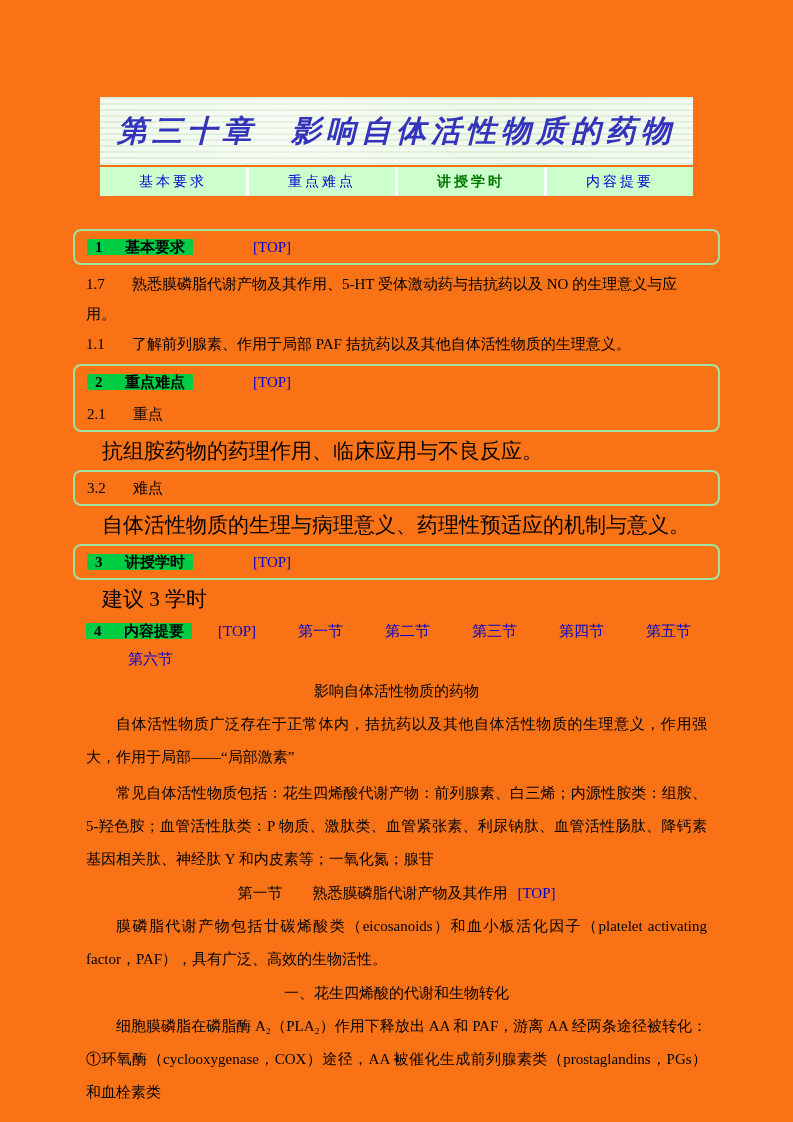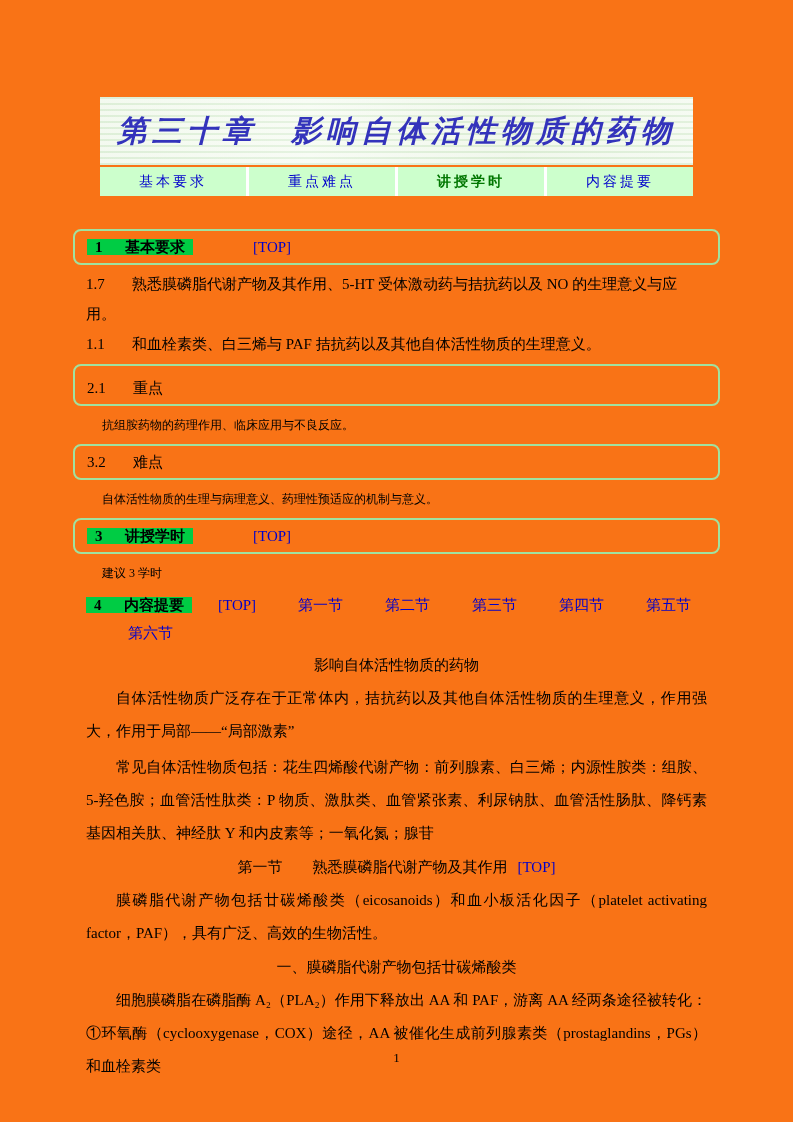--- a/index.html
+++ b/index.html
@@ -34,21 +34,21 @@
   .hl{background:var(--highlight-green);padding:0 8px;font-weight:bold;}
   .h-num{display:inline-block;min-width:30px;}
   .top-link{color:var(--link-blue);margin-left:60px;cursor:pointer;text-decoration:none;}
   .sub-line{line-height:26px;margin-top:6px;}
   .sub-line.solo{margin-top:0;}
   .item-num{display:inline-block;min-width:46px;}
 
   .items{margin:4px 86px 0;font-size:15px;}
   .item-line{line-height:30px;}
 
-  .body-line{margin:5px 86px 0;padding-left:16px;font-size:12px;line-height:28px;}
+  .body-line{margin:5px 86px 0;padding-left:16px;font-size:21px;line-height:28px;}
 
   .section4-line{margin:4px 86px 0;font-size:15px;line-height:28px;}
   .section4-line .top-link{margin-left:26px;}
   .sec-link{color:var(--link-blue);margin-left:42px;cursor:pointer;text-decoration:none;margin-top:29px;}
 
   .center-title{margin-top:4px;text-align:center;font-size:15px;line-height:28px;}
   .para{margin:3px 86px 0;font-size:15px;line-height:33px;text-align:justify;text-indent:2em;}
   .center-heading{margin-top:3px;text-align:center;font-size:15px;line-height:28px;}
   .center-heading .top-link{margin-left:10px;}
   .center-subheading{margin-top:3px;text-align:center;font-size:15px;line-height:28px;}
@@ -76,25 +76,28 @@
     <div class="heading-line">
       <span class="hl"><span class="h-num">1</span><span>基本要求</span></span><a class="top-link">[TOP]</a>
     </div>
   </div>
 
   <div class="items">
     <div class="item-line">
       <span class="item-num">1.7</span><span>熟悉膜磷脂代谢产物及其作用、5-HT 受体激动药与拮抗药以及 NO 的生理意义与应用。</span>
     </div>
     <div class="item-line">
-      <span class="item-num">1.1</span><span>和血栓素类、白三烯与 PAF 拮抗药以及其他自体活性物质的生理意义。</span>
+      <span class="item-num">1.1</span><span>了解前列腺素、作用于局部 PAF 拮抗药以及其他自体活性物质的生理意义。</span>
     </div>
   </div>
 
   <div class="section-box box-2">
+    <div class="heading-line">
+      <span class="hl"><span class="h-num">2</span><span>重点难点</span></span><a class="top-link">[TOP]</a>
+    </div>
     <div class="sub-line">
       <span class="item-num">2.1</span><span>重点</span>
     </div>
   </div>
 
   <div class="body-line">抗组胺药物的药理作用、临床应用与不良反应。</div>
 
   <div class="section-box box-22">
     <div class="sub-line solo">
       <span class="item-num">3.2</span><span>难点</span>
@@ -119,19 +122,19 @@
 
   <p class="para">自体活性物质广泛存在于正常体内，拮抗药以及其他自体活性物质的生理意义，作用强大，作用于局部——“局部激素”</p>
   <p class="para">常见自体活性物质包括：花生四烯酸代谢产物：前列腺素、白三烯；内源性胺类：组胺、5-羟色胺；血管活性肽类：P 物质、激肽类、血管紧张素、利尿钠肽、血管活性肠肽、降钙素基因相关肽、神经肽 Y 和内皮素等；一氧化氮；腺苷</p>
 
   <div class="center-heading">
     <span>第一节　　熟悉膜磷脂代谢产物及其作用</span><a class="top-link">[TOP]</a>
   </div>
 
   <p class="para">膜磷脂代谢产物包括廿碳烯酸类（eicosanoids）和血小板活化因子（platelet activating factor，PAF），具有广泛、高效的生物活性。</p>
 
-  <div class="center-subheading">一、膜磷脂代谢产物包括廿碳烯酸类</div>
+  <div class="center-subheading">一、花生四烯酸的代谢和生物转化</div>
 
   <p class="para">细胞膜磷脂在磷脂酶 A₂（PLA₂）作用下释放出 AA 和 PAF，游离 AA 经两条途径被转化：①环氧酶（cyclooxygenase，COX）途径，AA 被催化生成前列腺素类（prostaglandins，PGs）和血栓素类</p>
 
   <div class="footer">1</div>
 
 </div>
 
 </body></html>

